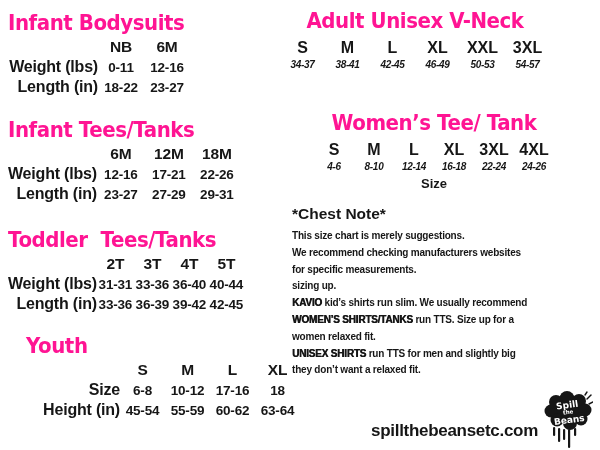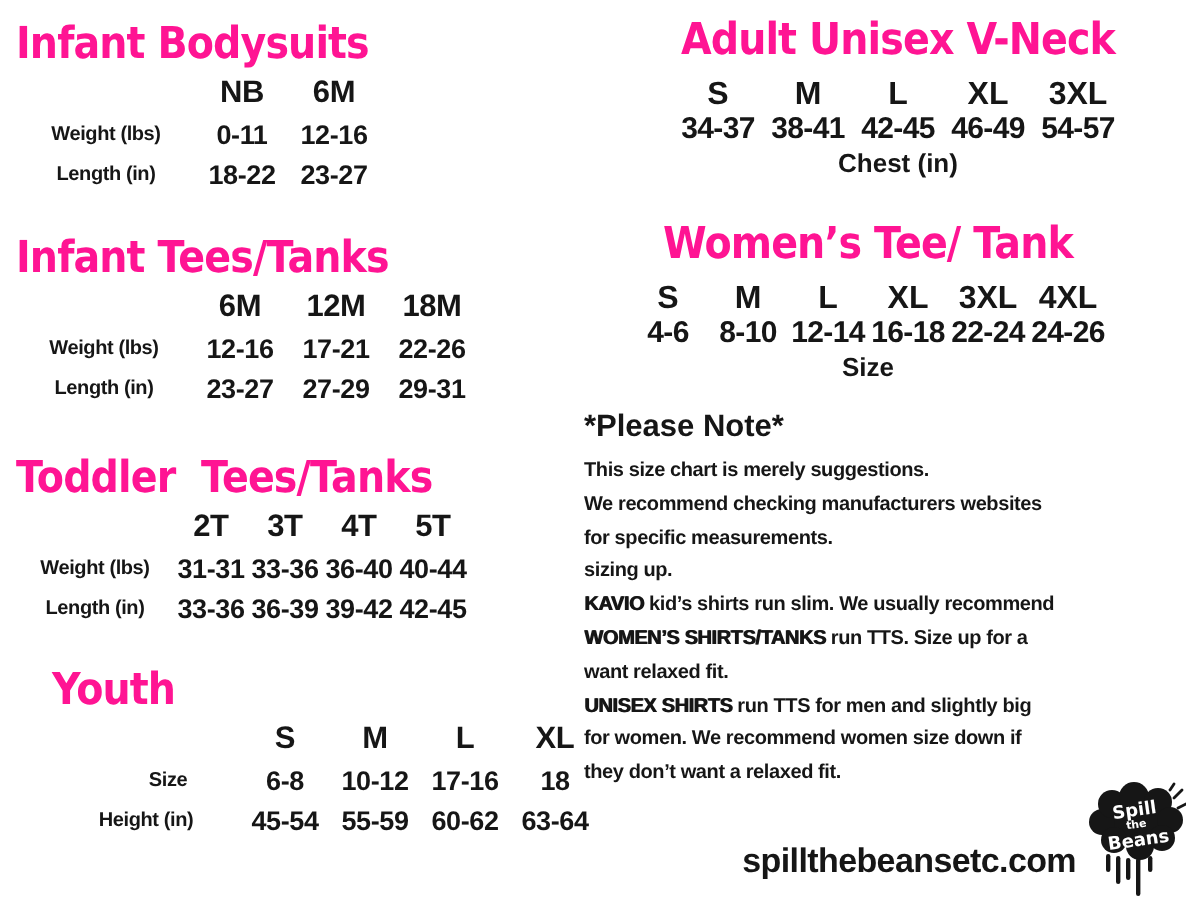--- a/index.html
+++ b/index.html
@@ -12,42 +12,42 @@
     margin:0 0 2px 0;font-family:"DejaVu Sans",sans-serif;font-weight:bold;
     font-size:22px;line-height:25px;color:#ff1493;letter-spacing:-0.5px;
     white-space:pre;transform:scaleX(0.9);transform-origin:0 50%;
   }
   .title.center{text-align:center;transform-origin:50% 50%;}
 
   
   .size-table{border-collapse:collapse;table-layout:fixed;}
   .size-table td{padding:0;height:20px;text-align:center;white-space:nowrap;
     font-size:13.5px;letter-spacing:-0.2px;vertical-align:middle;margin-top:36px;}
-  .size-table .lbl{text-align:center;font-size:10px;}
+  .size-table .lbl{text-align:right;font-size:16px;}
   .size-table .hdr{font-size:15.5px;}
   .t-ib .lbl{width:90px}.t-ib .val{width:46px}
   .t-it .lbl{width:88px}.t-it .val{width:48px}
   .t-tt .lbl{width:79px}.t-tt .val{width:37px}
   .t-yo .lbl{width:72px}.t-yo .val{width:45px}
   .indent{padding-left:22px !important;}
 
   #sec-ib{left:8px;top:10px;}
   #sec-it{left:8px;top:117px;}
   #sec-tt{left:8px;top:227px;}
   #sec-yo{left:26px;top:333px;}
 
   
-  #sec-av{left:306px;top:8px;width:286px;}
+  #sec-av{left:272px;top:8px;width:286px;}
   #sec-wt{left:286px;top:110px;width:296px;}
   .cols{display:flex;justify-content:center;gap:5px;margin-top:5px;}
   .col{display:flex;flex-direction:column;align-items:center;min-width:40px;}
   #sec-wt .cols{gap:2px;}
   #sec-wt .col{min-width:38px;}
   .chdr{font-size:16px;line-height:19px;}
-  .cval{font-size:15px;line-height:16px;letter-spacing:-0.3px;white-space:nowrap;}
+  .cval{font-size:10px;line-height:16px;letter-spacing:-0.3px;white-space:nowrap;font-style:italic;}
   .caption{font-size:13px;margin-top:1px;text-align:center;}
 
   
   #note{left:292px;top:205px;}
   .note-title{font-size:15.5px;line-height:18px;margin:0 0 5px 0;}
   .note-line{font-size:10px;line-height:16.8px;letter-spacing:-0.2px;white-space:pre;}
   .lead{text-shadow:0.5px 0 0 currentColor;}
 
   
   #site{position:absolute;right:62px;top:421px;font-size:17px;letter-spacing:-0.3px;}
@@ -178,25 +178,28 @@
       </div>
       <div class="col">
         <span class="chdr">L</span>
         <span class="cval">42-45</span>
       </div>
       <div class="col">
         <span class="chdr">XL</span>
         <span class="cval">46-49</span>
       </div>
       <div class="col">
+        <span class="chdr">XXL</span>
+        <span class="cval">50-53</span>
+      </div>
+      <div class="col">
         <span class="chdr">3XL</span>
         <span class="cval">54-57</span>
       </div>
     </div>
-    <div class="caption">Chest (in)</div>
   </section>
 
   <section class="sec" id="sec-wt">
     <h2 class="title center">Women’s Tee/ Tank</h2>
     <div class="cols">
       <div class="col">
         <span class="chdr">S</span>
         <span class="cval">4-6</span>
       </div>
       <div class="col">
@@ -217,30 +220,29 @@
       </div>
       <div class="col">
         <span class="chdr">4XL</span>
         <span class="cval">24-26</span>
       </div>
     </div>
     <div class="caption">Size</div>
   </section>
 
   <section class="sec" id="note">
-    <div class="note-title">*Please Note*</div>
+    <div class="note-title">*Chest Note*</div>
     <div class="note-line"><span class="lead"></span><span>This size chart is merely suggestions.</span></div>
     <div class="note-line"><span class="lead"></span><span>We recommend checking manufacturers websites</span></div>
     <div class="note-line"><span class="lead"></span><span>for specific measurements.</span></div>
     <div class="note-line"><span class="lead"></span><span>sizing up.</span></div>
     <div class="note-line"><span class="lead">KAVIO</span><span> kid’s shirts run slim. We usually recommend</span></div>
     <div class="note-line"><span class="lead">WOMEN’S SHIRTS/TANKS</span><span> run TTS. Size up for a</span></div>
-    <div class="note-line"><span class="lead"></span><span>want relaxed fit.</span></div>
+    <div class="note-line"><span class="lead"></span><span>women relaxed fit.</span></div>
     <div class="note-line"><span class="lead">UNISEX SHIRTS</span><span> run TTS for men and slightly big</span></div>
-    <div class="note-line"><span class="lead"></span><span>for women. We recommend women size down if</span></div>
     <div class="note-line"><span class="lead"></span><span>they don’t want a relaxed fit.</span></div>
   </section>
 
   <div id="site">spillthebeansetc.com</div>
 
   <svg id="logo" width="50" height="58" viewBox="0 0 50 58" aria-hidden="true">
     <g fill="#161616">
       <ellipse cx="25" cy="20" rx="19" ry="13"></ellipse>
       <circle cx="8" cy="20" r="6.5"></circle>
       <circle cx="13" cy="11" r="7"></circle>

